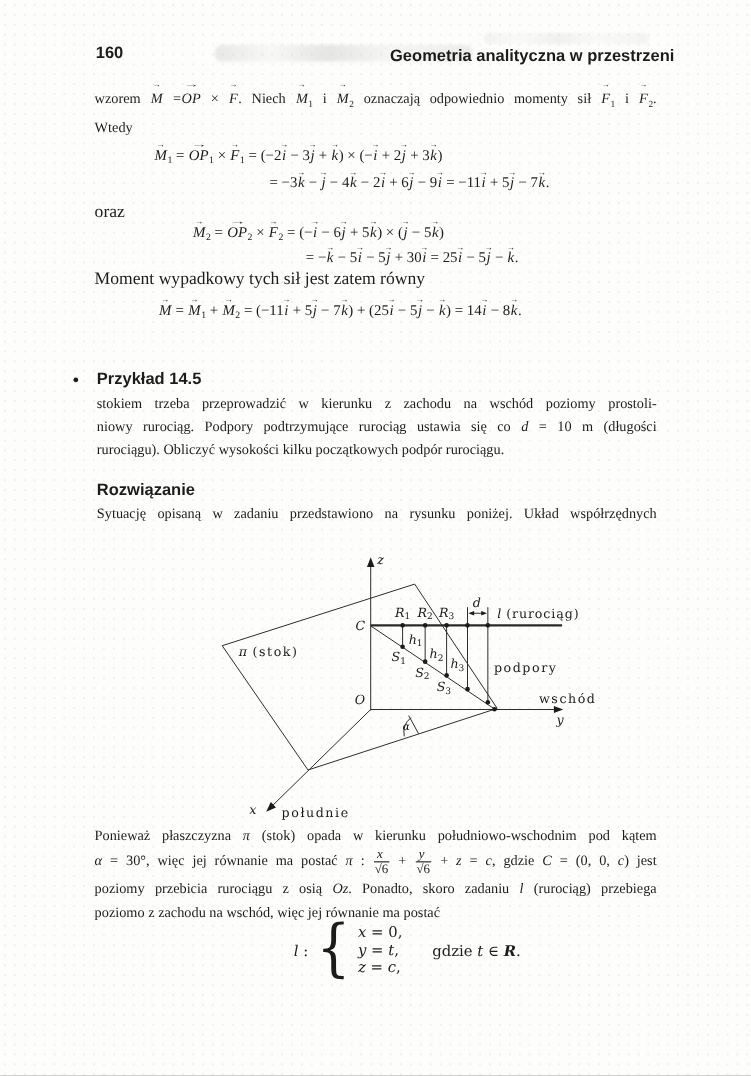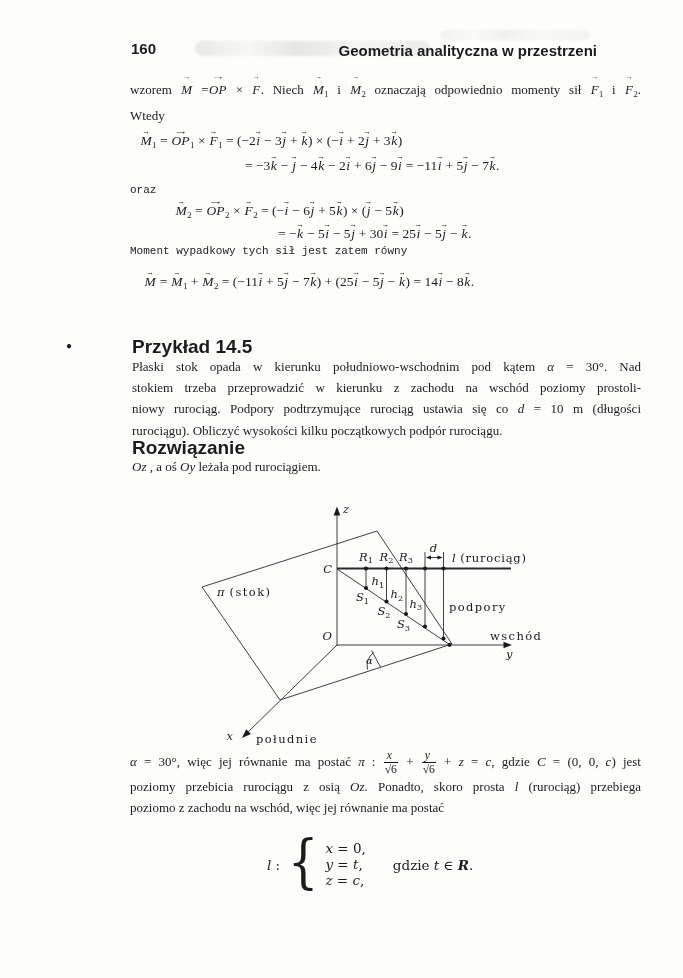--- a/index.html
+++ b/index.html
@@ -3,30 +3,30 @@
 <meta charset="utf-8">
 <style>
   html,body{margin:0;padding:0;background:#888;}
   .page{
     position:relative;width:683px;height:978px;margin:0 auto;
     background-color:#fdfdfc;
     background-image:radial-gradient(rgba(125,120,115,0.10) 0.7px, transparent 0.9px);
     background-size:9px 9px;
     font-family:"Liberation Serif",serif;color:#1c1c1c;overflow:hidden;
   }
-  .abs{position:absolute;margin-left:44px;}
+  .abs{position:absolute;}
   .smudge{position:absolute;border-radius:10px;filter:blur(1.3px);
     background:linear-gradient(90deg,rgba(110,108,105,.14),rgba(110,108,105,.04) 22%,rgba(110,108,105,.16) 44%,rgba(110,108,105,.05) 68%,rgba(110,108,105,.12));}
   .hdr{font-family:"Liberation Sans",sans-serif;font-weight:bold;font-size:15px;}
-  .btitle{font-family:"Liberation Sans",sans-serif;font-weight:bold;font-size:19px;}
+  .btitle{font-family:"Liberation Sans",sans-serif;font-weight:bold;font-size:15px;}
   .para{width:511px;font-size:13px;}
   .para .ln{line-height:21.2px;}
   .jl{text-align:justify;text-align-last:justify;}
   .eq{position:absolute;font-family:Liberation Serif, serif;font-size:13.5px;white-space:nowrap;}
-  .txt13{font-size:11px;font-family:Liberation Mono, monospace;}
+  .txt13{font-size:16px;}
   .i{font-style:italic;}
   .bi{font-style:italic;font-weight:bold;}
   .b{font-size:0.66em;vertical-align:-0.33em;}
   .v,.w{font-style:italic;position:relative;display:inline-block;padding:0 0.5px;}
   .v::before,.w::before{content:"→";position:absolute;left:50%;top:-0.72em;font-size:0.56em;font-style:normal;line-height:1;}
   .v::before{transform:translateX(-50%);}
   .w::before{transform:translateX(-50%) scale(1.9,1);}
   .frac{display:inline-block;vertical-align:middle;text-align:center;font-size:0.9em;line-height:1.12;margin:0 1px;}
   .frac .fn{display:block;border-bottom:1px solid #1c1c1c;padding:0 3px;font-style:italic;}
   .frac .fd{display:block;padding:0 1px;}
@@ -44,21 +44,21 @@
 </style>
 </head>
 <body>
 
 <div class="page">
 
   <div class="smudge" style="left:195px;top:41px;width:235px;height:15px;"></div>
   <div class="smudge" style="left:440px;top:30px;width:150px;height:10px;opacity:.55;"></div>
 
   <div class="abs hdr" style="left:87px;top:40px;">160</div>
-  <div class="abs hdr" style="right:86px;top:42px;">Geometria analityczna w przestrzeni</div>
+  <div class="abs hdr" style="right:70px;top:42px;">Geometria analityczna w przestrzeni</div>
 
   <div class="abs para" style="left:86px;top:79px;">
     <div class="ln jl"><span>wzorem </span><span class="v">M</span><span> =</span><span class="w">OP</span><span> × </span><span class="v">F</span><span>. Niech </span><span class="v">M</span><span class="b">1</span><span> i </span><span class="v">M</span><span class="b">2</span><span> oznaczają odpowiednio momenty sił </span><span class="v">F</span><span class="b">1</span><span> i </span><span class="v">F</span><span class="b">2</span><span>.</span></div>
     <div class="ln">Wtedy</div>
   </div>
 
   <div class="eq" style="left:140px;top:133px;"><span class="v">M</span><span class="b">1</span><span> = </span><span class="w">OP</span><span class="b">1</span><span> × </span><span class="v">F</span><span class="b">1</span><span> =  (−2</span><span class="v">i</span><span> − 3</span><span class="v">j</span><span> + </span><span class="v">k</span><span>) × (−</span><span class="v">i</span><span> + 2</span><span class="v">j</span><span> + 3</span><span class="v">k</span><span>)</span></div>
   <div class="eq" style="left:245px;top:158px;"><span>=  −3</span><span class="v">k</span><span> − </span><span class="v">j</span><span> − 4</span><span class="v">k</span><span> − 2</span><span class="v">i</span><span> + 6</span><span class="v">j</span><span> − 9</span><span class="v">i</span><span> = −11</span><span class="v">i</span><span> + 5</span><span class="v">j</span><span> − 7</span><span class="v">k</span><span>.</span></div>
 
   <div class="abs txt13" style="left:86px;top:184px;">oraz</div>
@@ -67,30 +67,29 @@
   <div class="eq" style="left:278px;top:226px;"><span>=  −</span><span class="v">k</span><span> − 5</span><span class="v">i</span><span> − 5</span><span class="v">j</span><span> + 30</span><span class="v">i</span><span> = 25</span><span class="v">i</span><span> − 5</span><span class="v">j</span><span> − </span><span class="v">k</span><span>.</span></div>
 
   <div class="abs txt13" style="left:86px;top:245px;">Moment wypadkowy tych sił jest zatem równy</div>
 
   <div class="eq" style="left:144px;top:274px;"><span class="v">M</span><span> = </span><span class="v">M</span><span class="b">1</span><span> + </span><span class="v">M</span><span class="b">2</span><span> = (−11</span><span class="v">i</span><span> + 5</span><span class="v">j</span><span> − 7</span><span class="v">k</span><span>) + (25</span><span class="v">i</span><span> − 5</span><span class="v">j</span><span> − </span><span class="v">k</span><span>) = 14</span><span class="v">i</span><span> − 8</span><span class="v">k</span><span>.</span></div>
 
   <span class="bullet" style="left:66px;top:340px;">●</span>
   <div class="abs btitle" style="left:88px;top:336px;">Przykład 14.5</div>
 
   <div class="abs para" style="left:88px;top:356px;width:509px;">
-    <div class="ln jl"><span>Płaski stok opada w kierunku południowo-wschodnim pod kątem </span><span class="i">α</span><span> = 30°. Nad</span></div>
     <div class="ln jl"><span>stokiem trzeba przeprowadzić w kierunku z zachodu na wschód poziomy prostoli-</span></div>
     <div class="ln jl"><span>niowy rurociąg. Podpory podtrzymujące rurociąg ustawia się co </span><span class="i">d</span><span> = 10 m (długości</span></div>
     <div class="ln"><span>rurociągu). Obliczyć wysokości kilku początkowych podpór rurociągu.</span></div>
   </div>
 
   <div class="abs btitle" style="left:88px;top:437px;text-align:center;">Rozwiązanie</div>
 
   <div class="abs para" style="left:88px;top:456px;width:509px;">
-    <div class="ln"><span class="i">Oz</span><span> , a oś </span><span class="i">Oy</span><span> leżała pod rurociągiem.</span></div>
+    <div class="ln jl"><span>Sytuację opisaną w zadaniu przedstawiono na rysunku poniżej. Układ współrzędnych</span></div>
   </div>
 
   <svg class="figsvg" width="410" height="252" viewBox="150 498 410 252">
     <g stroke="#2a2a2a" stroke-width="0.9" fill="none">
       <path d="M202,587 L377,531 L452,644 L280,700 Z"></path>
       <line x1="337" y1="646" x2="337" y2="514"></line>
       <line x1="337" y1="645" x2="245.5" y2="734.5"></line>
       <line x1="337" y1="645" x2="505" y2="645"></line>
       <line x1="337" y1="568.5" x2="511" y2="568.5" stroke-width="2.2"></line>
       <line x1="337" y1="569" x2="449.5" y2="644.5"></line>
@@ -140,22 +139,23 @@
       <text x="403.5" y="628" text-anchor="middle" class="it"><tspan>S</tspan><tspan dy="2.6" font-size="8.2" font-style="normal">3</tspan></text>
       <text x="371.5" y="585" class="it"><tspan>h</tspan><tspan dy="2.6" font-size="8.2" font-style="normal">1</tspan></text>
       <text x="390.5" y="598" class="it"><tspan>h</tspan><tspan dy="2.6" font-size="8.2" font-style="normal">2</tspan></text>
       <text x="409.5" y="607.5" class="it"><tspan>h</tspan><tspan dy="2.6" font-size="8.2" font-style="normal">3</tspan></text>
       <text x="433.5" y="551.5" text-anchor="middle" class="it">d</text>
       <text x="366" y="663.5" class="it" style="font-size:10px">α</text>
     </g>
   </svg>
 
   <div class="abs para" style="left:86px;top:749px;">
+    <div class="ln jl"><span>Ponieważ płaszczyzna </span><span class="i">π</span><span> (stok) opada w kierunku południowo-wschodnim pod kątem</span></div>
     <div class="ln jl l2line"><span class="i">α</span><span> = 30°, więc jej równanie ma postać </span><span class="i">π</span><span> : </span><span class="frac"><span class="fn">x</span><span class="fd">√6</span></span><span> + </span><span class="frac"><span class="fn">y</span><span class="fd">√6</span></span><span> + </span><span class="i">z</span><span> = </span><span class="i">c</span><span>, gdzie </span><span class="i">C</span><span> = (0, 0, </span><span class="i">c</span><span>) jest</span></div>
-    <div class="ln jl"><span>poziomy przebicia rurociągu z osią </span><span class="i">Oz</span><span>. Ponadto, skoro prosta </span><span class="i">l</span><span> (rurociąg) przebiega</span></div>
+    <div class="ln jl"><span>poziomy przebicia rurociągu z osią </span><span class="i">Oz</span><span>. Ponadto, skoro zadaniu </span><span class="i">l</span><span> (rurociąg) przebiega</span></div>
     <div class="ln"><span>poziomo z zachodu na wschód, więc jej równanie ma postać</span></div>
   </div>
 
   <div class="sys">
     <span><span class="i">l</span><span> :</span></span>
     <span class="brace">{</span>
     <div class="rows">
       <div><span class="i">x</span><span> = 0,</span></div>
       <div><span class="i">y</span><span> = </span><span class="i">t</span><span>,</span></div>
       <div><span class="i">z</span><span> = </span><span class="i">c</span><span>,</span></div>

